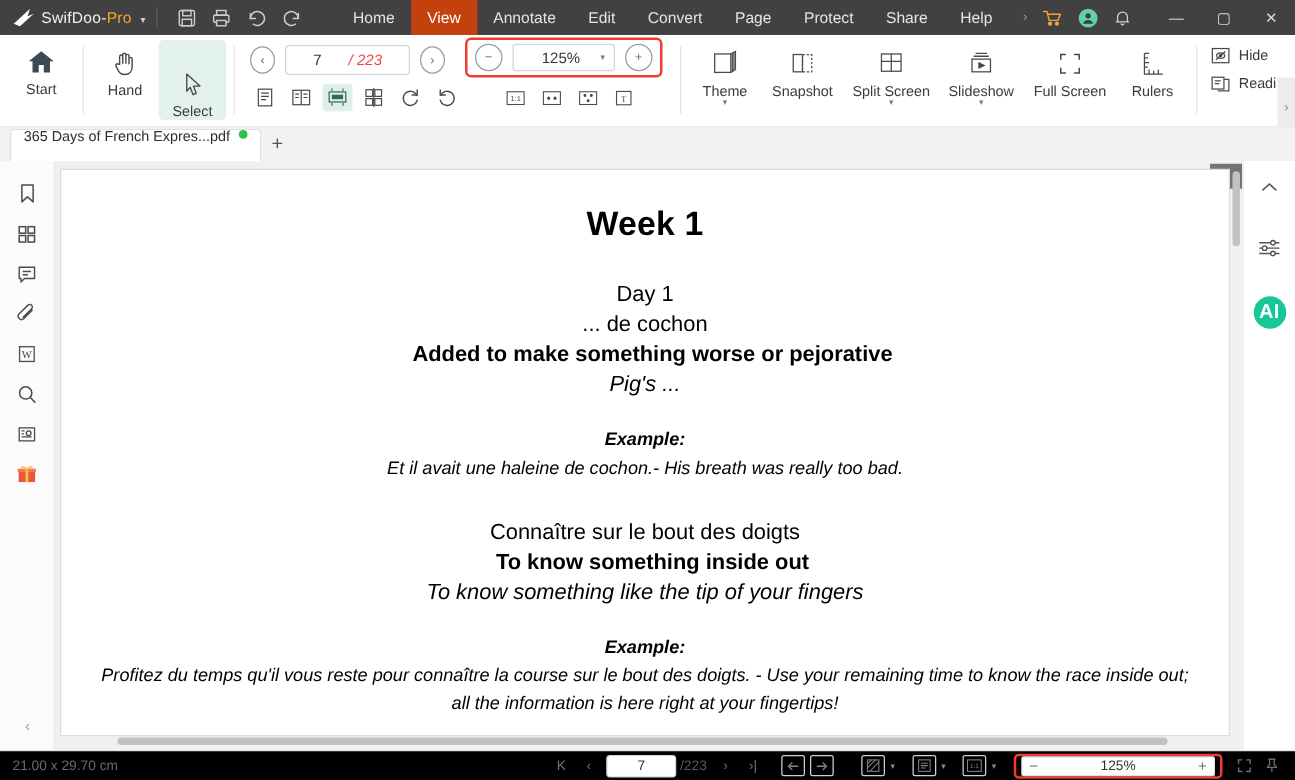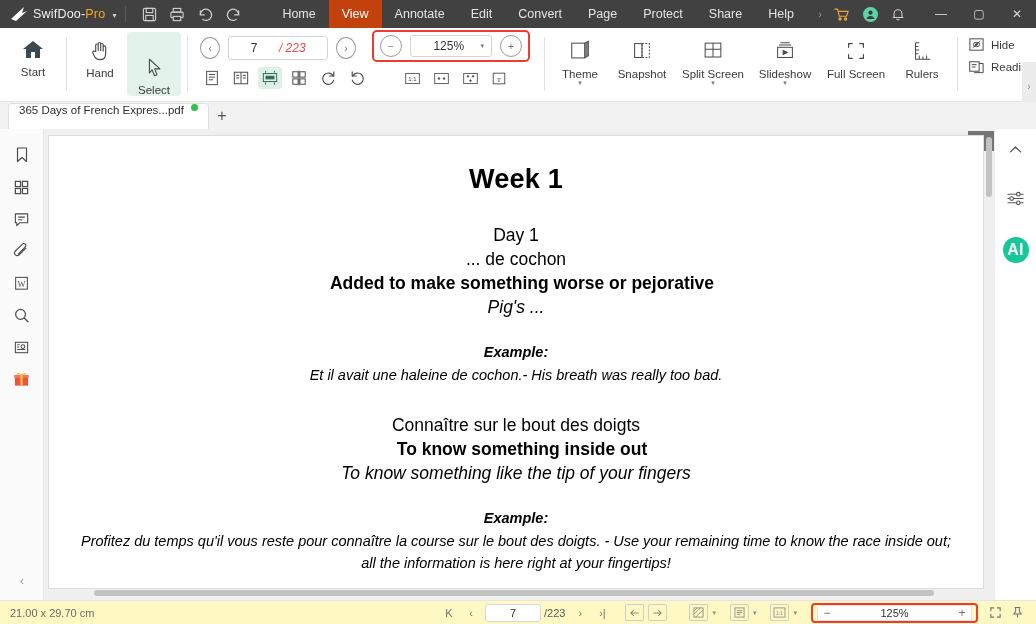--- a/index.html
+++ b/index.html
@@ -218,21 +218,21 @@
   }
   .ai-badge {
     margin-top: 24px; width: 26px; height: 26px; border-radius: 50%;
     background: #16c79a; color: #fff; font-size: 16px; font-weight: bold;
     display: flex; align-items: center; justify-content: center; letter-spacing: .3px;
   }
 
   
   .statusbar {
     position: absolute; bottom: 0; left: 0; width: 1036px; height: 24px;
-    background: #fef9c3; border-top: 1px solid #e4e4e4;
+    background: #000000; border-top: 1px solid #e4e4e4;
     display: flex; align-items: center;
   }
   .dims { font-size: 11px; color: #6a6a6a; margin-left: 10px; white-space: nowrap; }
   .sb-center { margin-left: auto; display: flex; align-items: center; }
   .sb-ico {
     width: 22px; height: 20px; display: flex; align-items: center; justify-content: center;
     color: #737373; font-size: 11px;
   }
   .sb-pagebox {
     width: 56px; height: 18px; border: 1px solid #d6d6d6; border-radius: 3px;

